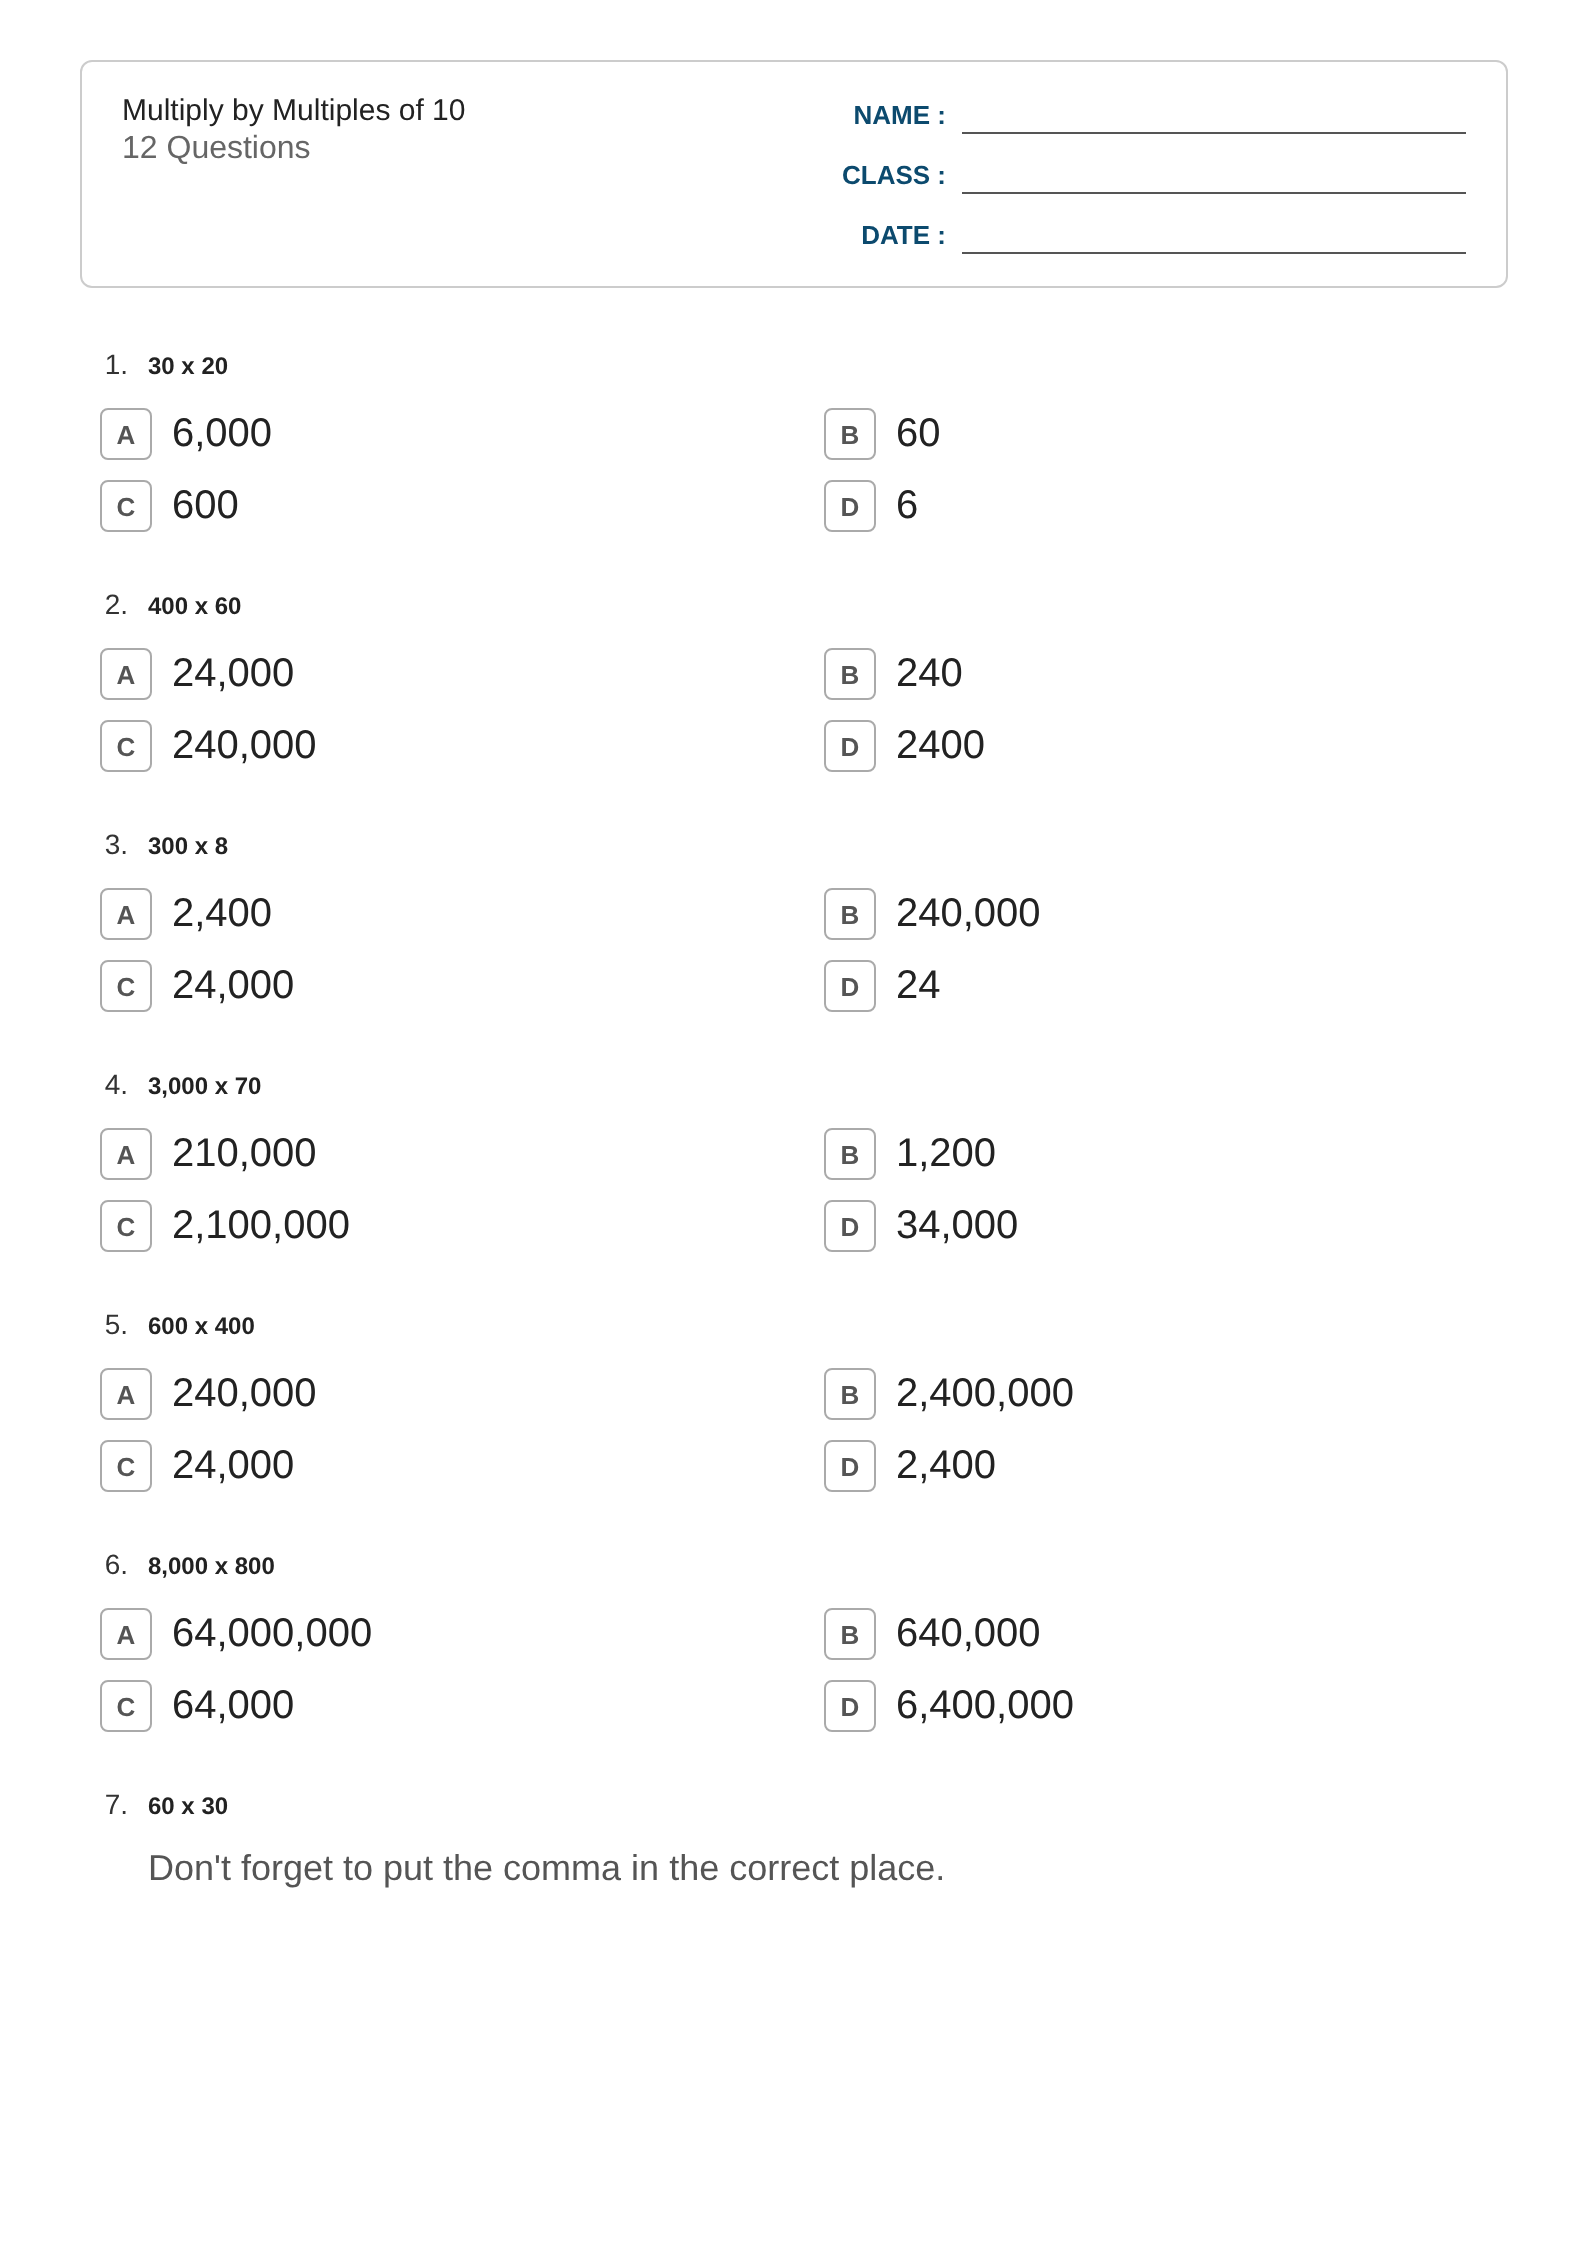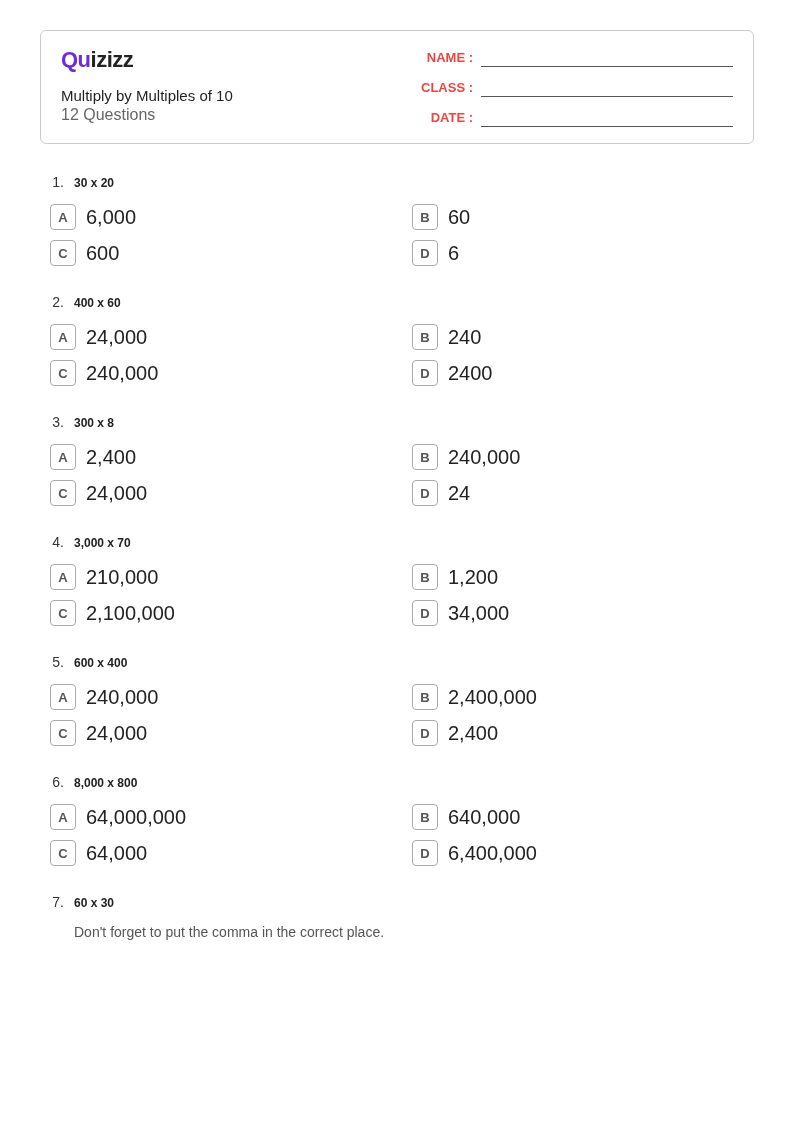--- a/index.html
+++ b/index.html
@@ -59,21 +59,21 @@
       min-width: 320px;
     }
     .form-row {
       display: flex;
       align-items: center;
       gap: 8px;
     }
     .form-label {
       font-size: 13px;
       font-weight: bold;
-      color: #ef4444;
+      color: #0c4a6e;
       width: 60px;
       text-align: right;
     }
     .form-line {
       flex: 1;
       border: none;
       border-bottom: 1.5px solid #555;
       height: 20px;
       min-width: 220px;
     }
@@ -93,21 +93,21 @@
       color: #333;
       min-width: 24px;
       text-align: right;
     }
     .question-text {
       font-size: 12px;
       font-weight: 600;
       color: #222;
     }
     .question-note {
-      font-size: 14px;
+      font-size: 18px;
       color: #555;
       margin-top: 2px;
       margin-left: 34px;
     }
 
     .options-grid {
       display: grid;
       grid-template-columns: 1fr 1fr;
       gap: 10px 20px;
       margin-left: 10px;
@@ -133,23 +133,20 @@
     .option-value {
       font-size: 20px;
       color: #222;
     }
   </style>
 </head>
 <body>
 
 <div class="header-card">
   <div class="logo-area">
-    <div class="logo">
-      <span class="qu">Qu</span><span class="izizz">izizz</span>
-    </div>
     <div class="quiz-title">Multiply by Multiples of 10</div>
     <div class="quiz-subtitle">12 Questions</div>
   </div>
 
   <div class="form-fields">
     <div class="form-row">
       <span class="form-label">NAME :</span>
       <div class="form-line"></div>
     </div>
     <div class="form-row">

